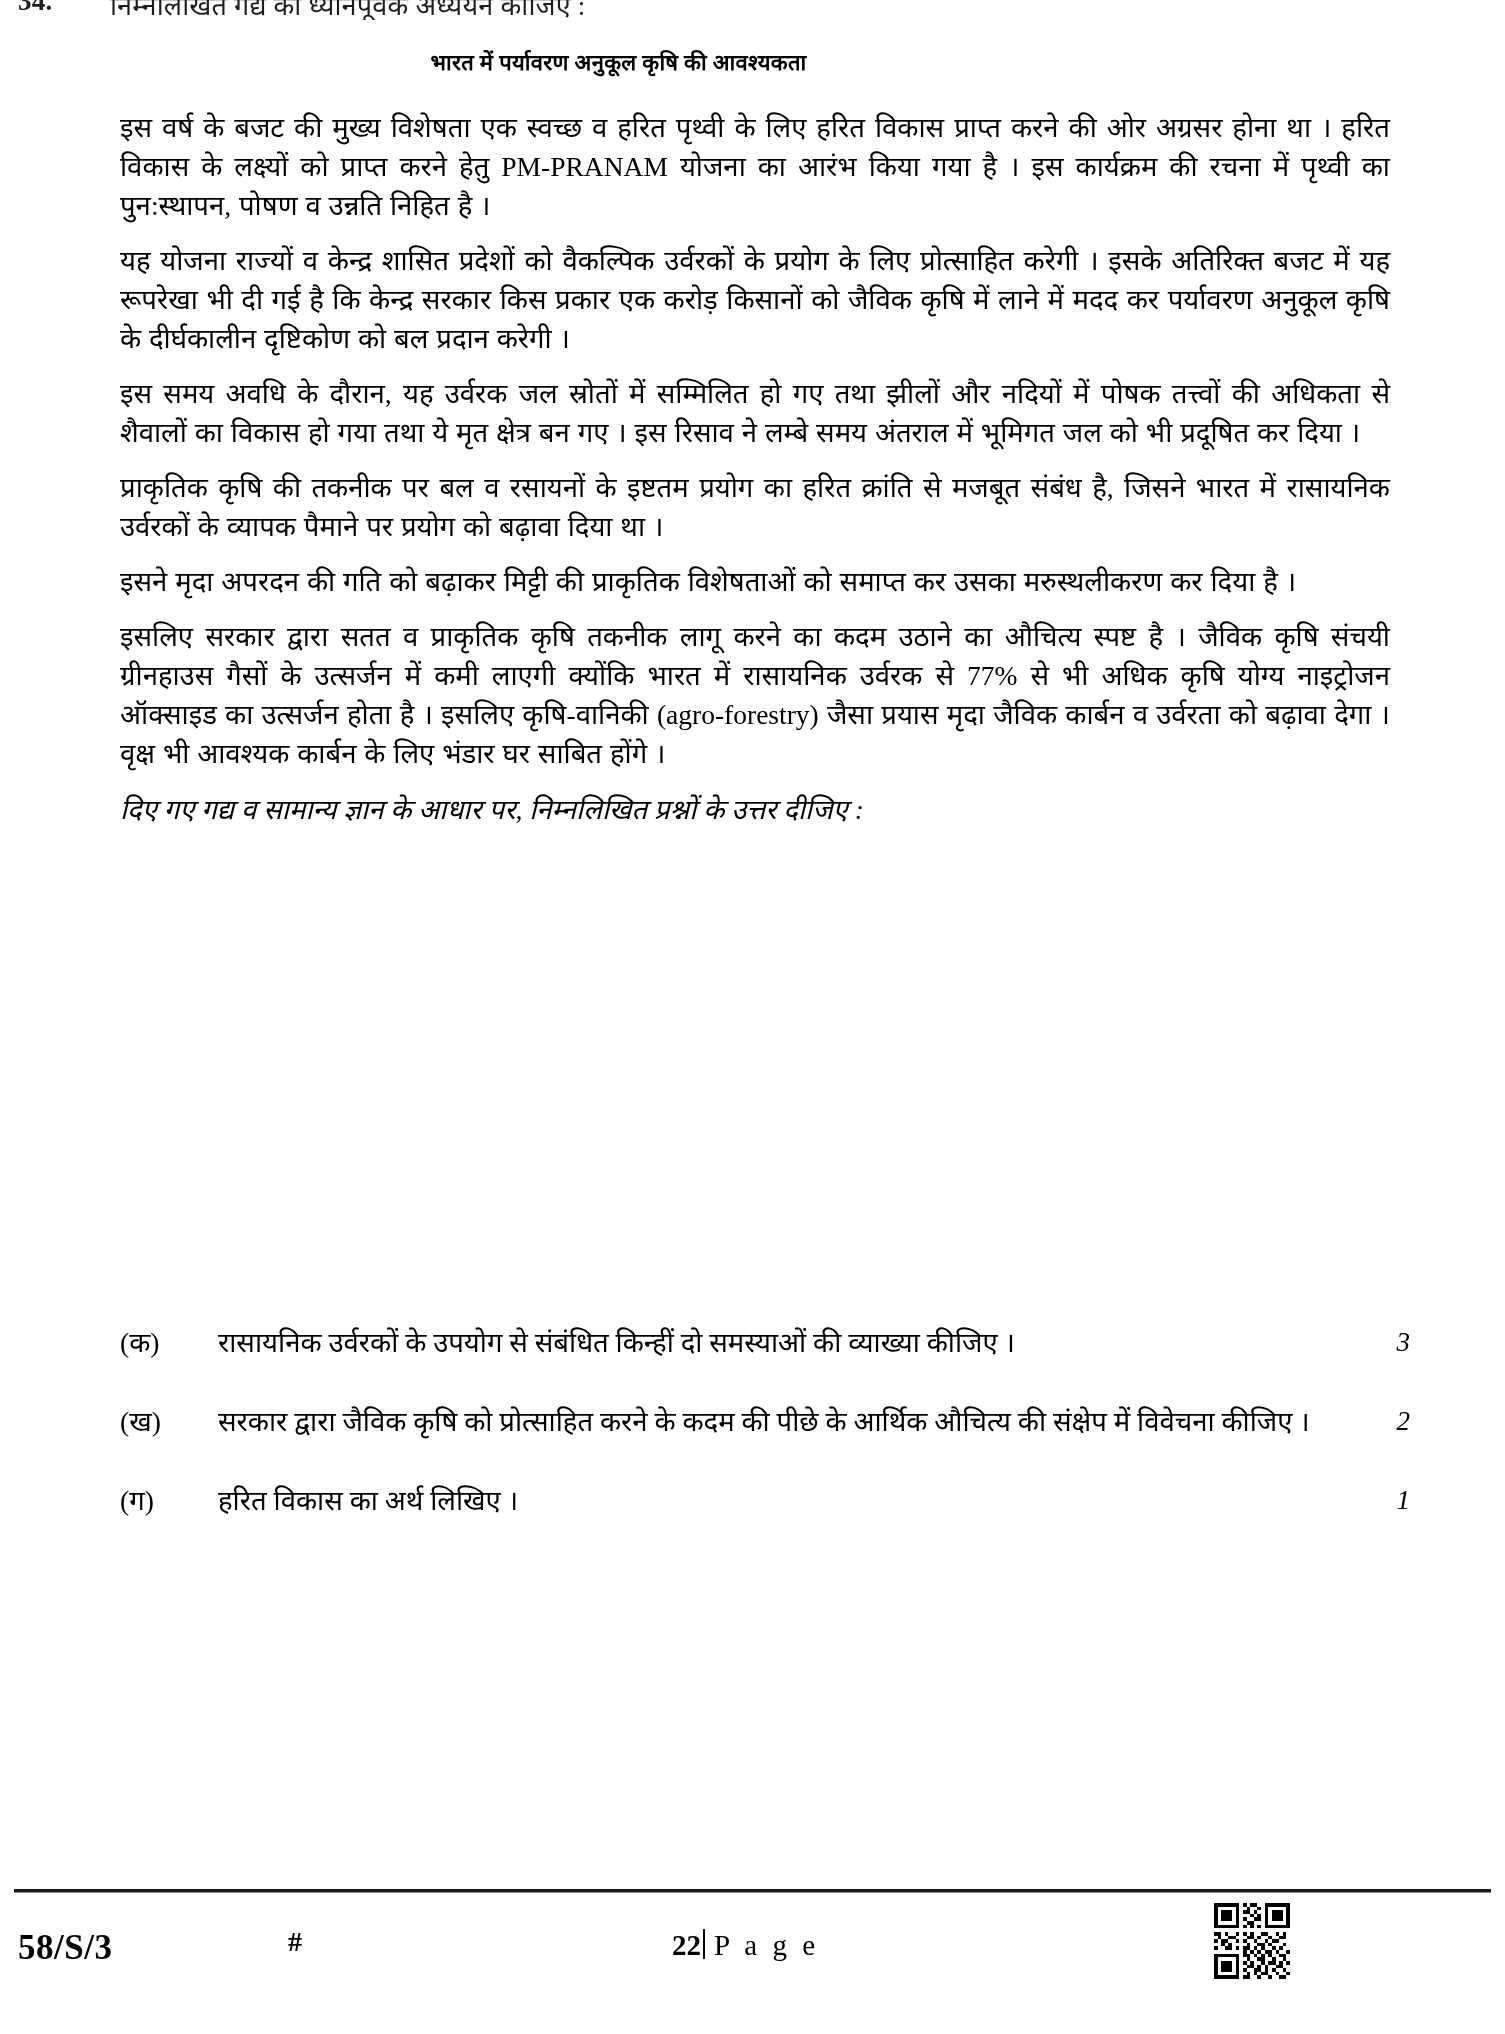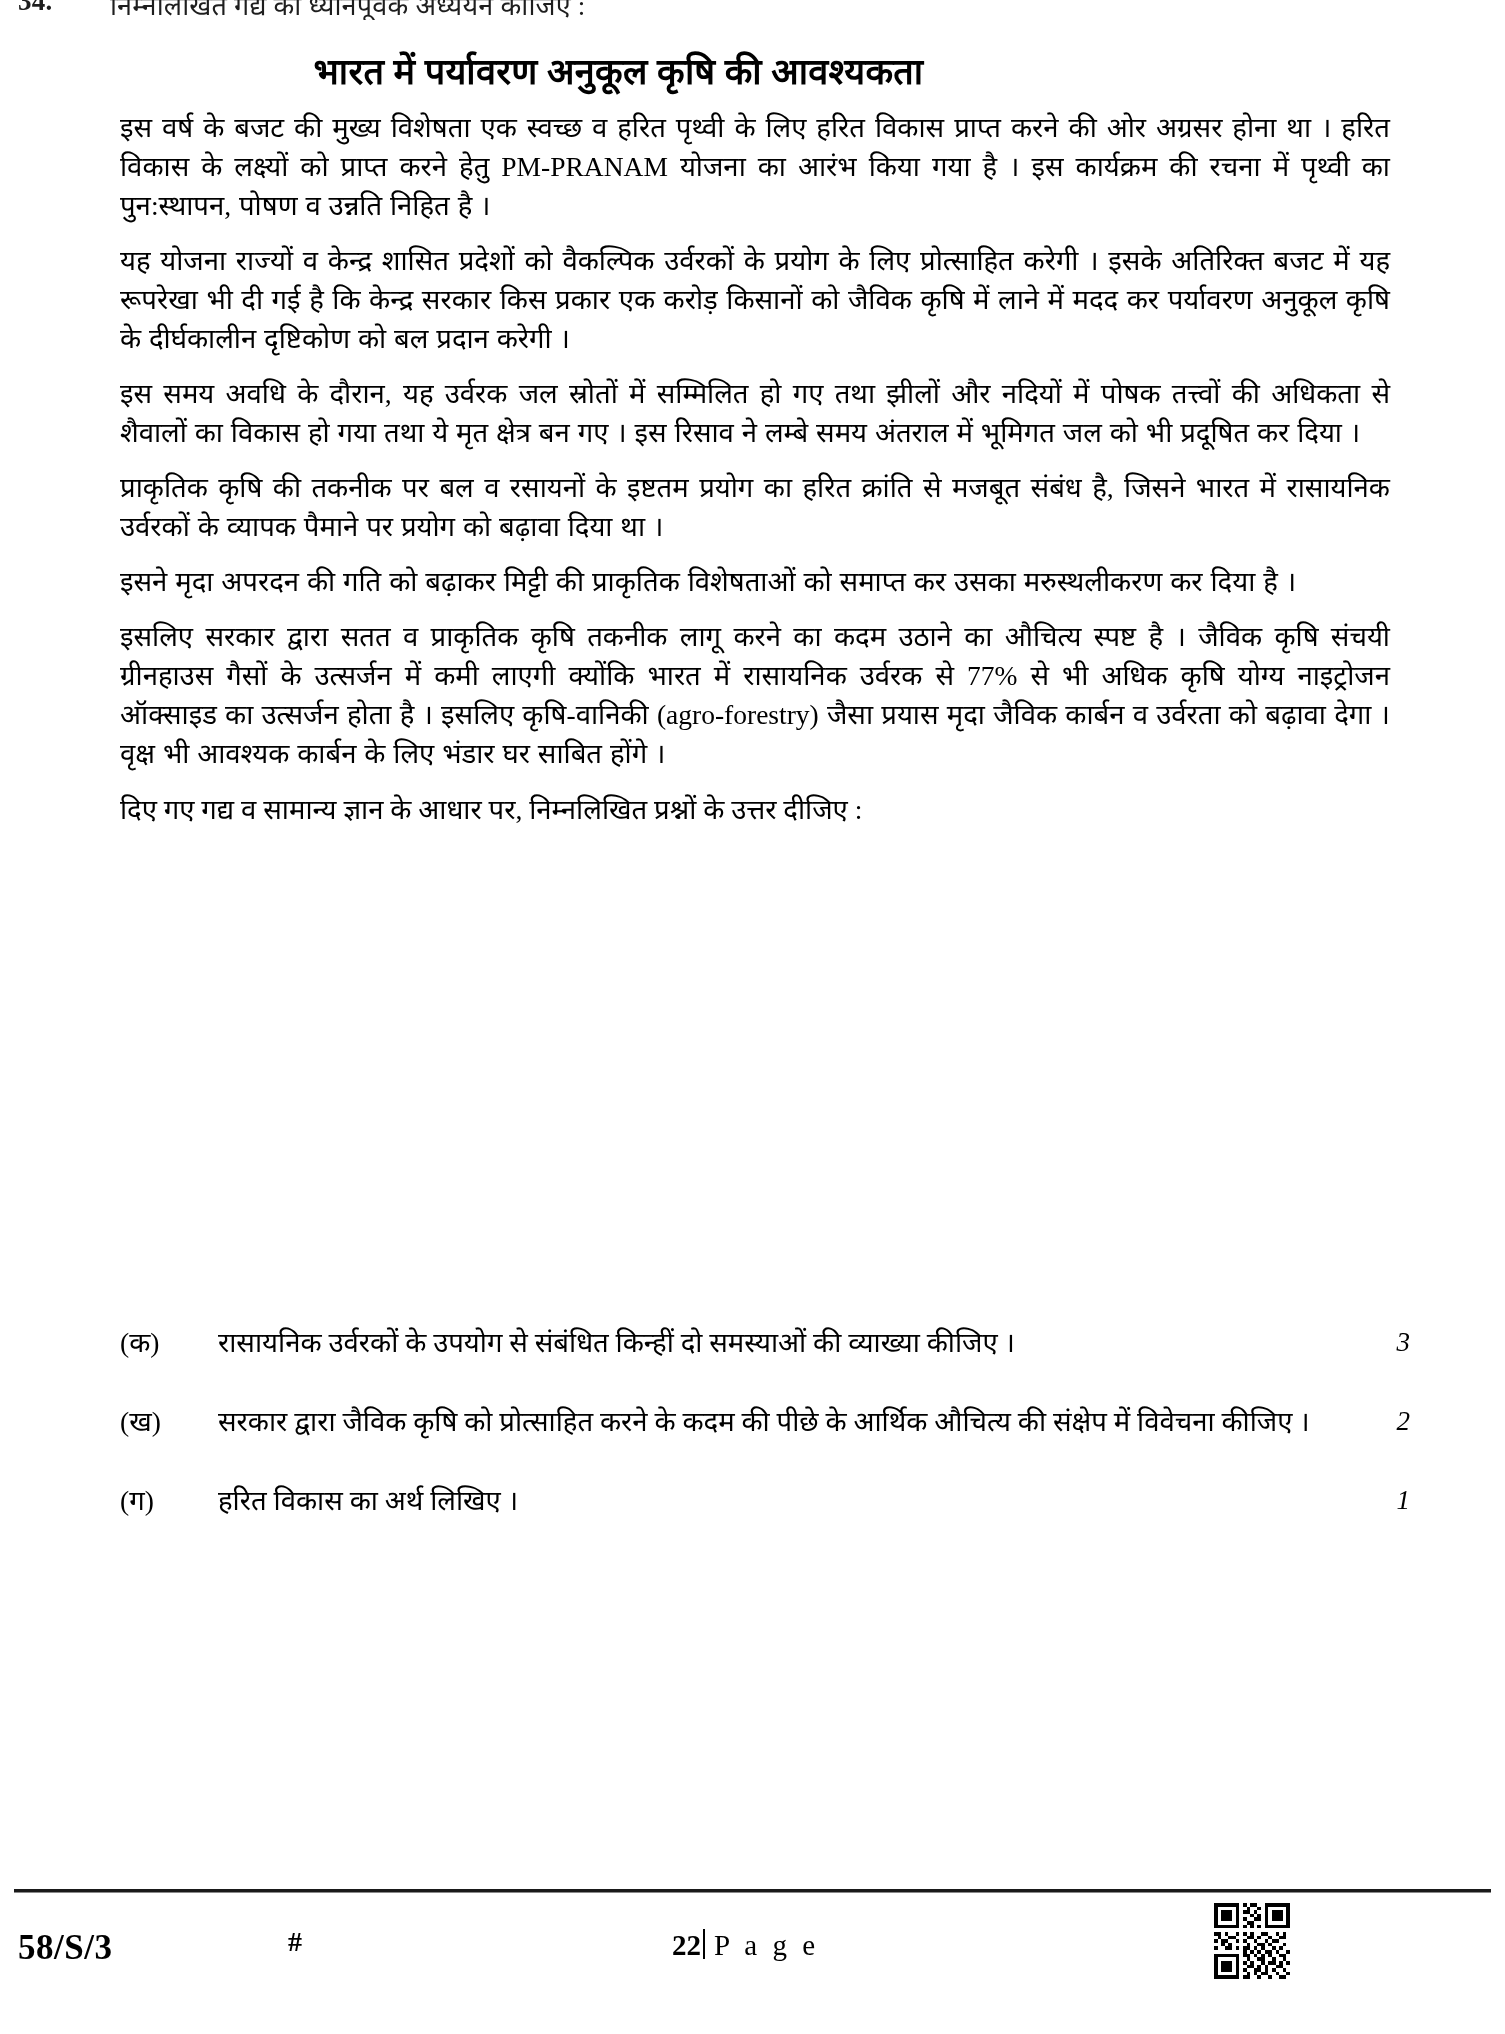--- a/index.html
+++ b/index.html
@@ -49,21 +49,21 @@
     font-weight: normal;
   }
 
   
   .doc-title {
     position: absolute;
     top: 46px;
     left: 0;
     width: 1237px;
     text-align: center;
-    font-size: 36px;
+    font-size: 22px;
     font-weight: bold;
     letter-spacing: .3px;
   }
 
   
   .passage {
     position: absolute;
     top: 108px;
     left: 120px;
     width: 1270px;
@@ -77,20 +77,21 @@
     word-spacing: 1px;
   }
   .para.tight { margin-bottom: 12px; }
   .para:last-child { margin-bottom: 0; }
 
   
   .lead-line {
     font-size: 27.5px;
     line-height: 46px;
     margin: 14px 0 26px 0;
+    font-style: italic;
   }
 
   
   .qlist {
     position: absolute;
     top: 1318px;
     left: 120px;
     width: 1290px;
   }
   .qitem {

